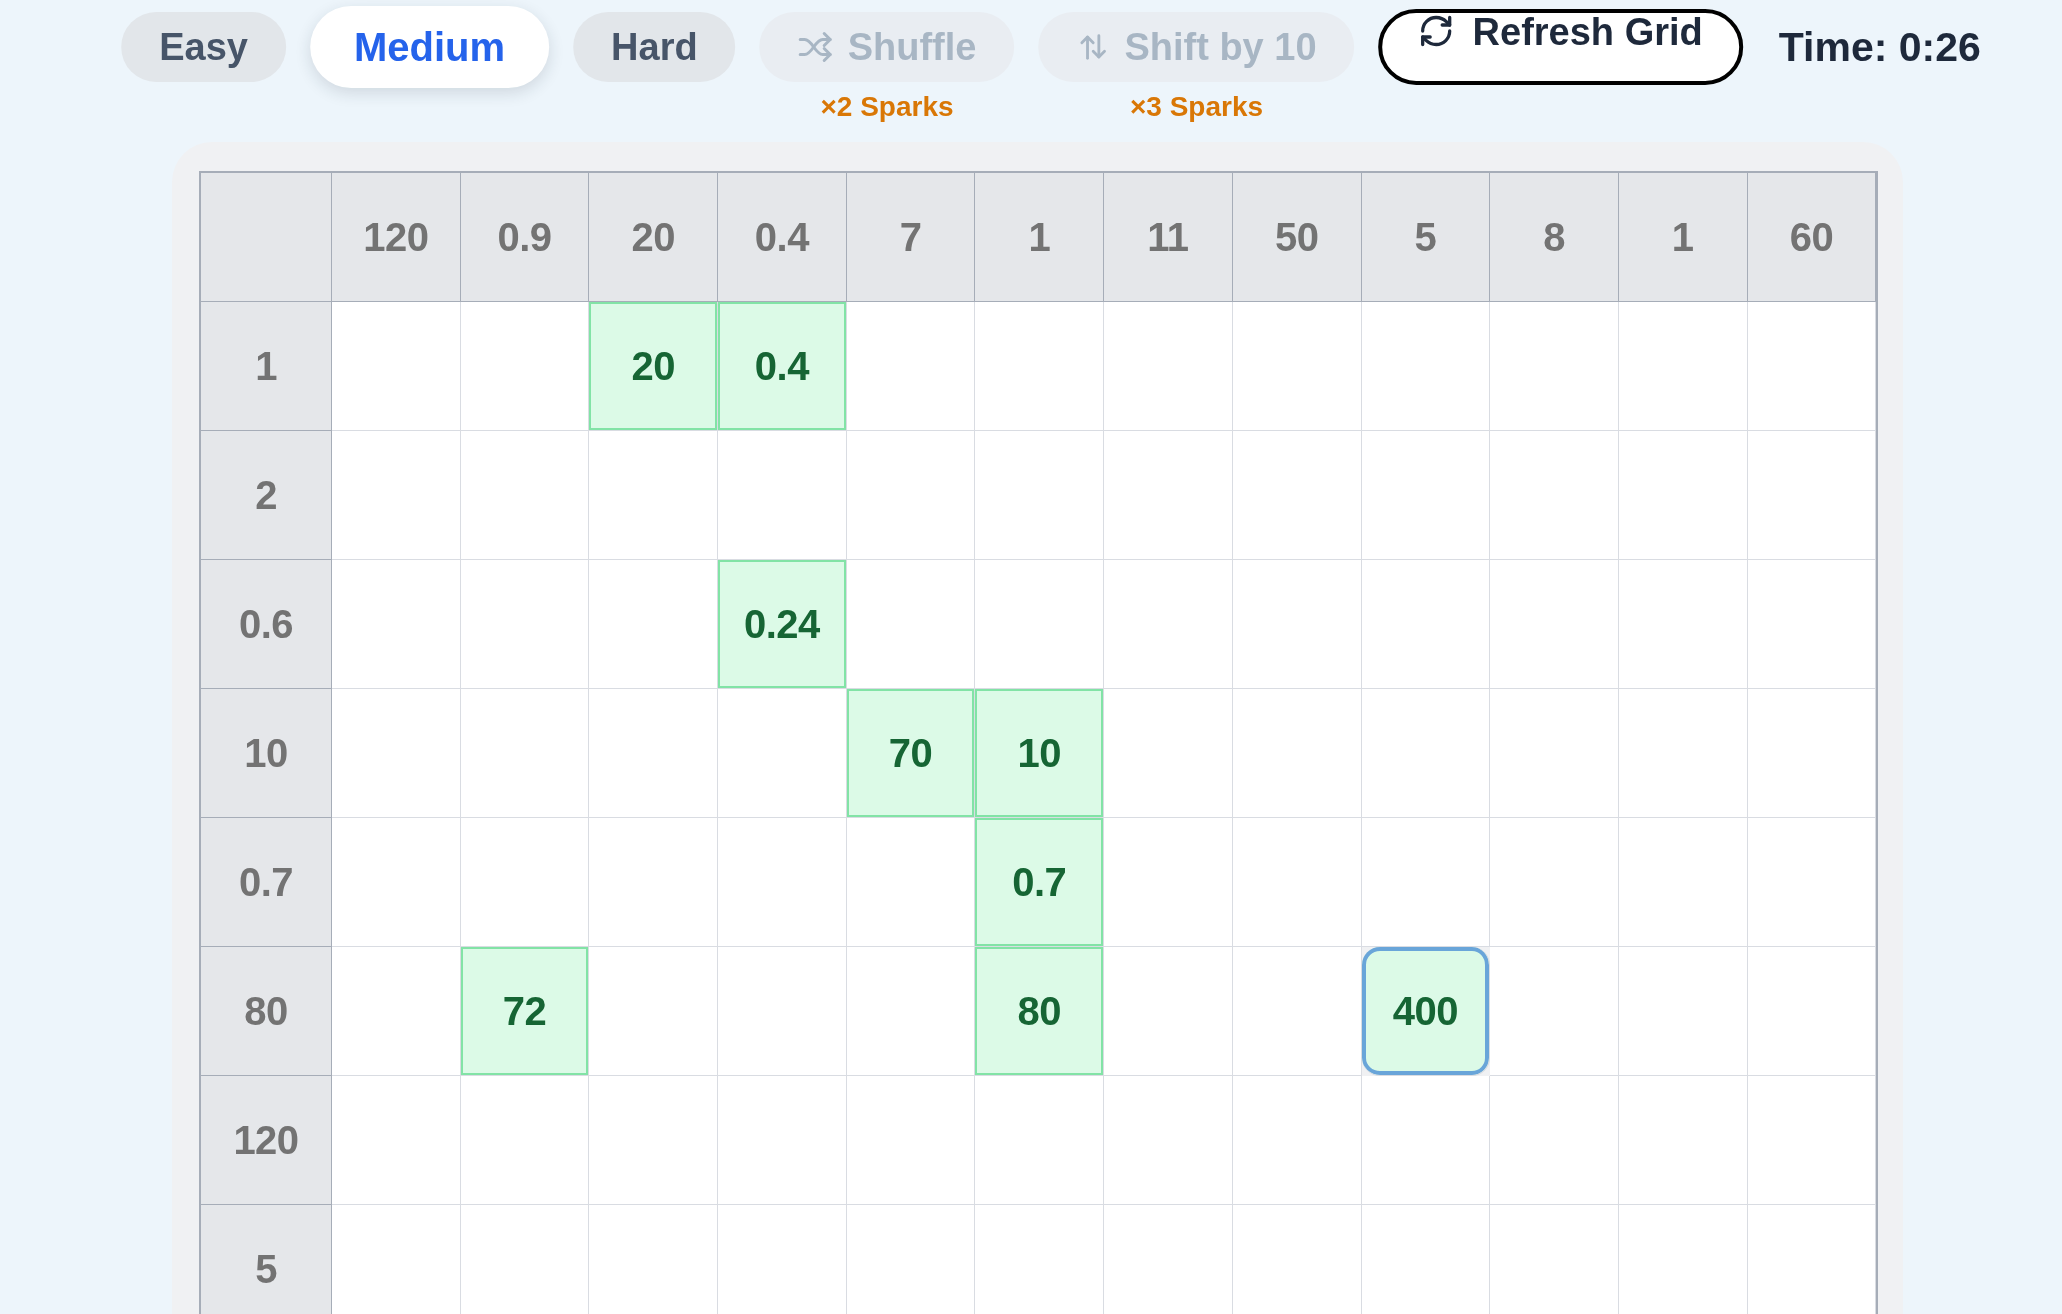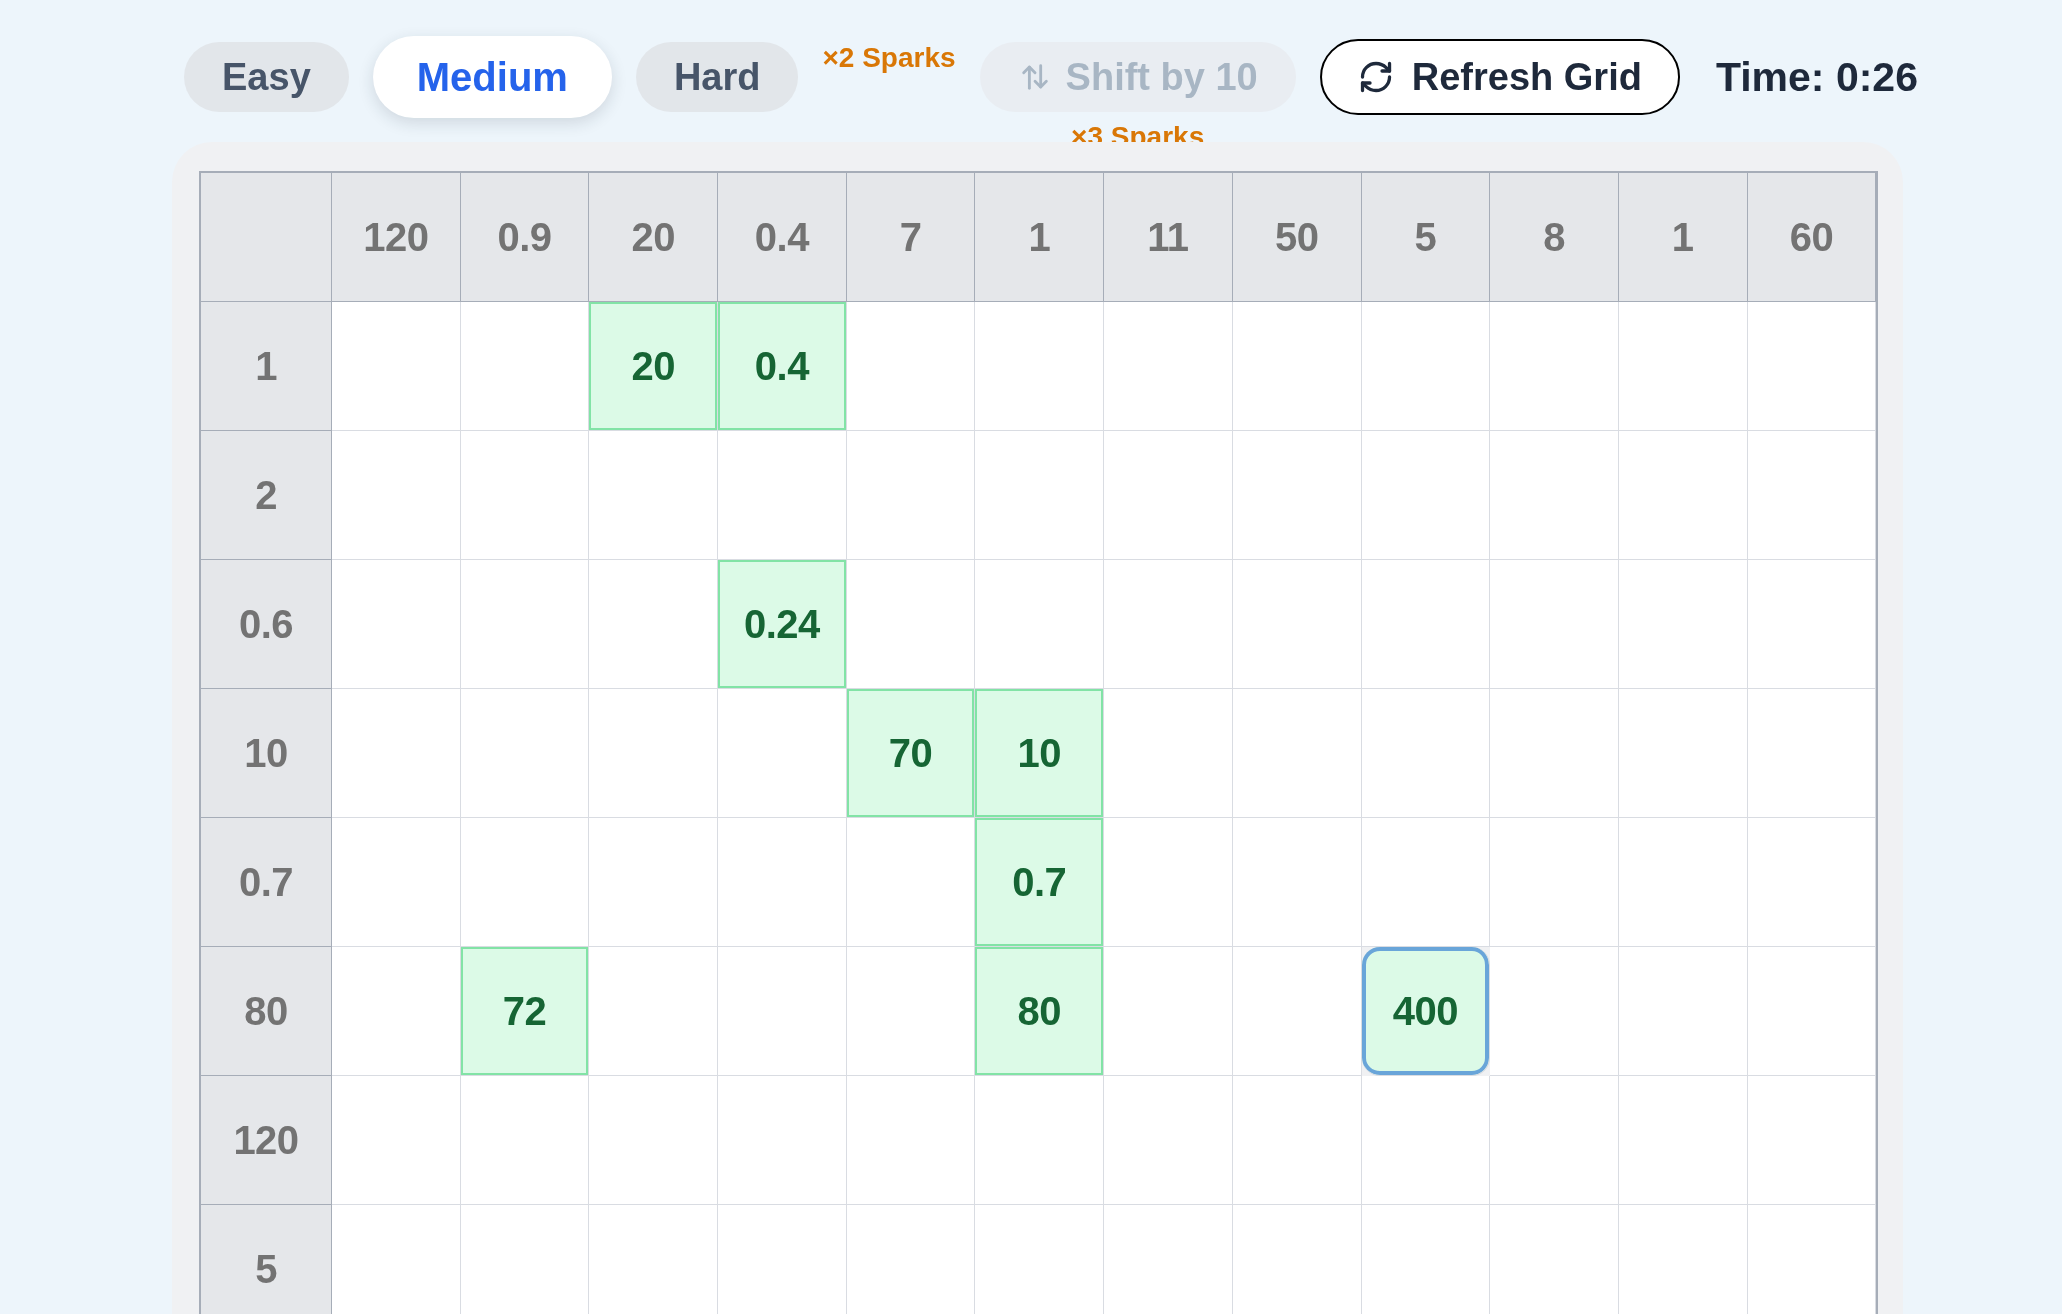--- a/index.html
+++ b/index.html
@@ -3,43 +3,43 @@
 <meta charset="utf-8">
 <style>
   html,body{margin:0;padding:0;}
   body{
     width:2062px;height:1314px;overflow:hidden;position:relative;
     background:var(--page-bg,#edf5fb);
     font-family:"Liberation Sans", sans-serif;
   }
   
   .toolbar{
-    position:absolute;top:42px;left:50%;
+    position:absolute;top:12px;left:50%;
     transform:translateX(calc(-50% + 20px));
     display:flex;align-items:flex-start;gap:24px;white-space:nowrap;
   }
   .pill{
     height:70px;border:none;border-radius:999px;padding:0 38px;
     font-size:38px;font-weight:700;font-family:inherit;
     display:flex;align-items:center;gap:14px;cursor:pointer;line-height:1;
   }
   .pill.gray{background:var(--btn-gray-bg);color:var(--btn-gray-text);}
   .pill.activeTab{
     background:#fff;color:var(--active-tab-text);
     height:82px;margin-top:-6px;padding:12px 44px;font-size:40px;
     box-shadow:0 5px 16px rgba(30,41,59,.14);
   }
   .pill.disabledBtn{background:var(--disabled-btn-bg);color:var(--disabled-btn-text);font-weight:600;cursor:default;}
   .btn-group{display:flex;flex-direction:column;align-items:center;gap:9px;}
   .sparks{font-size:28px;font-weight:700;color:var(--sparks-text);}
   .refresh{
     height:76px;margin-top:-3px;background:#fff;
-    border:2px solid #000000;border-radius:999px;padding:0 36px;
+    border:4px solid #000000;border-radius:999px;padding:0 36px;
     font-size:38px;font-weight:700;color:var(--dark-text);
-    display:flex;align-items:center;gap:18px;font-family:inherit;cursor:pointer;line-height:1;
+    display:flex;align-items:flex-start;gap:18px;font-family:inherit;cursor:pointer;line-height:1;
   }
   .time{font-size:41px;font-weight:700;color:var(--dark-text);line-height:70px;margin-left:12px;}
   .icon{display:inline-flex;align-items:center;justify-content:center;}
   .icon svg{display:block;}
   
   .card{
     position:absolute;left:172px;top:142px;width:1731px;height:1240px;
     background:var(--card-bg);border-radius:40px;
   }
   .grid{
@@ -76,20 +76,31 @@
 </style>
 </head>
 <body>
 
 <div class="toolbar">
   <button class="pill gray">Easy</button>
   <button class="pill activeTab">Medium</button>
   <button class="pill gray">Hard</button>
 
   <div class="btn-group">
+    <button class="pill disabledBtn">
+      <span class="icon">
+        <svg width="36" height="36" viewBox="0 0 24 24" fill="none" stroke="currentColor" stroke-width="2" stroke-linecap="round" stroke-linejoin="round">
+          <path d="M2 7h3c5 0 7 10 12 10h5"></path>
+          <path d="M18 13l4 4-4 4"></path>
+          <path d="M2 17h3c5 0 7-10 12-10h5"></path>
+          <path d="M18 3l4 4-4 4"></path>
+        </svg>
+      </span>
+      <span>Shuffle</span>
+    </button>
     <div class="sparks">×2 Sparks</div>
   </div>
 
   <div class="btn-group">
     <button class="pill disabledBtn">
       <span class="icon">
         <svg width="34" height="34" viewBox="0 0 24 24" fill="none" stroke="currentColor" stroke-width="2" stroke-linecap="round" stroke-linejoin="round">
           <path d="M8 20V5"></path>
             <path d="M4 9l4-4 4 4"></path>
           <path d="M16 4v15"></path>

